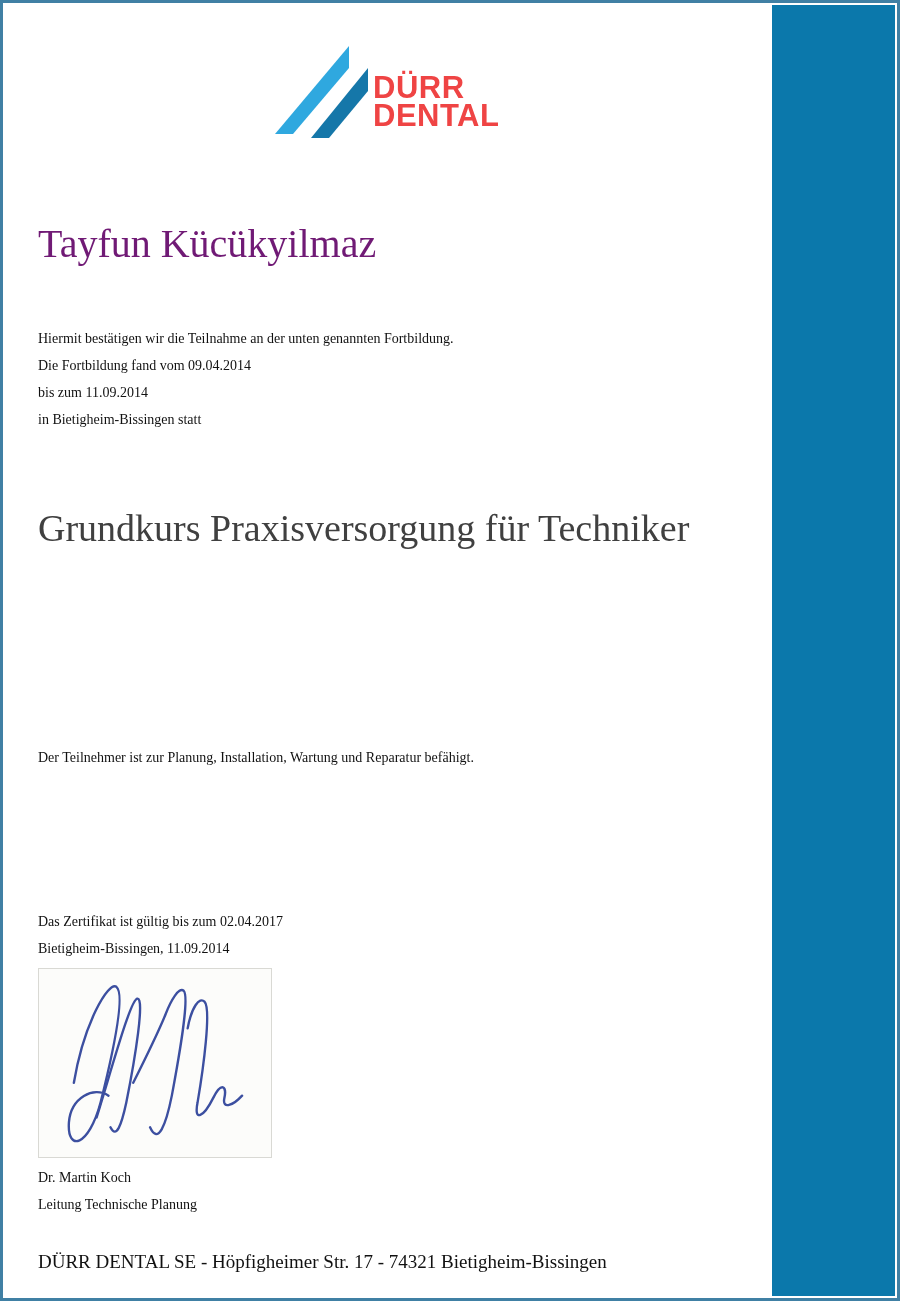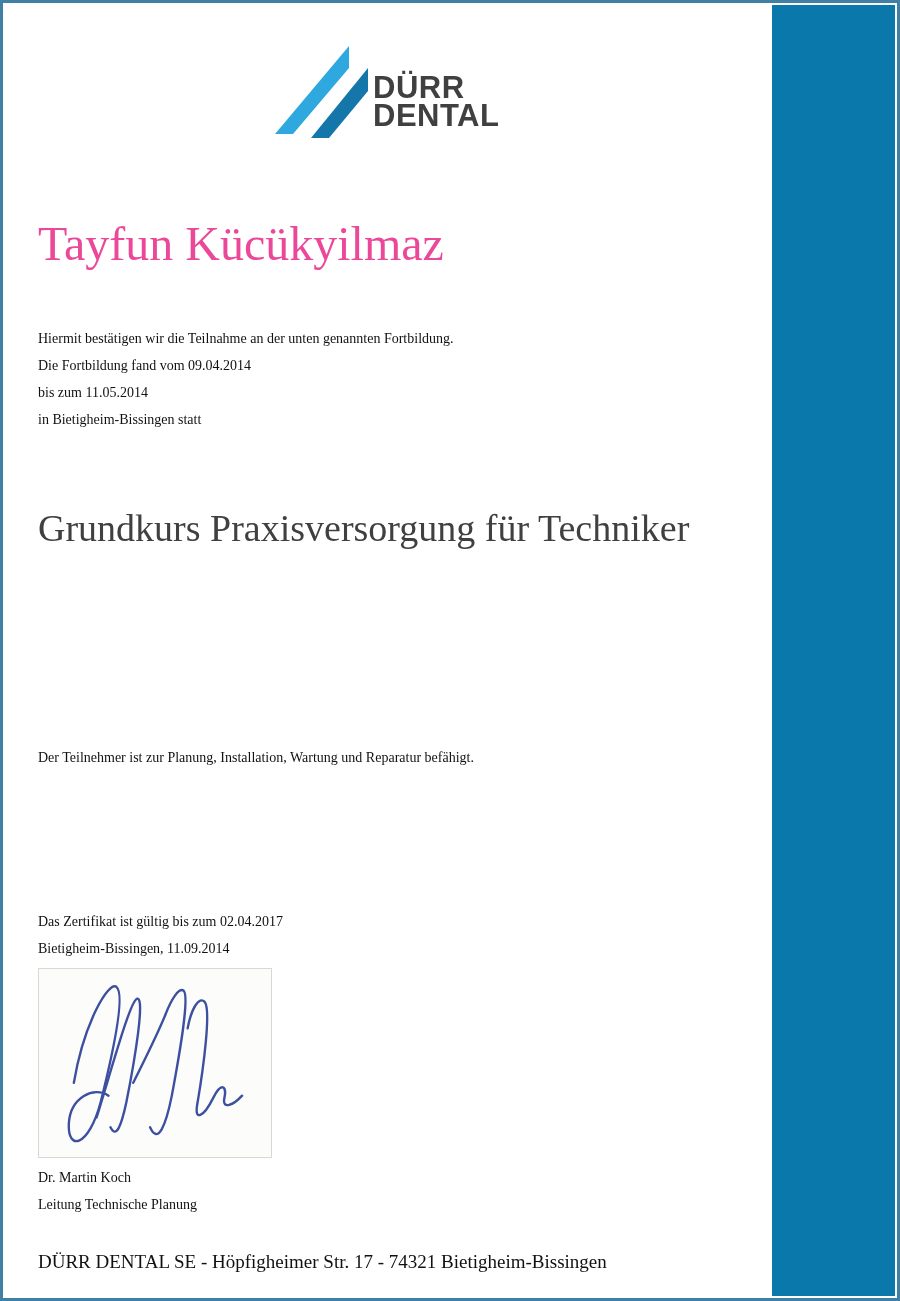--- a/index.html
+++ b/index.html
@@ -23,27 +23,27 @@
   }
   .logo { position: absolute; left: 272px; top: 43px; width: 230px; height: 96px; }
   .logo-stripes { position: absolute; left: 0; top: 0; width: 94px; height: 94px; }
   .logo-text {
     position: absolute; left: 98px; top: 28px;
     font-family: "Liberation Sans", sans-serif;
     font-weight: 600;
     font-size: 31px;
     line-height: 28px;
     letter-spacing: 0.5px;
-    color: #404040;
+    color: #ef4444;
     white-space: nowrap;
   }
   .recipient-name {
     position: absolute; left: 35px; top: 219px;
-    font-size: 48px; line-height: 44px;
-    color: #ec4899;
+    font-size: 40px; line-height: 44px;
+    color: #701a75;
     white-space: nowrap;
   }
   .text-block { position: absolute; left: 35px; font-size: 14px; line-height: 27px; }
   .intro-text { top: 322px; }
   .course-title {
     position: absolute; left: 35px; top: 504px;
     font-size: 38px; line-height: 42px;
     color: #404040;
     white-space: nowrap;
   }
@@ -76,21 +76,21 @@
       <div>DÜRR</div>
       <div>DENTAL</div>
     </div>
   </div>
 
   <div class="recipient-name">Tayfun Kücükyilmaz</div>
 
   <div class="text-block intro-text">
     <div>Hiermit bestätigen wir die Teilnahme an der unten genannten Fortbildung.</div>
     <div>Die Fortbildung fand vom 09.04.2014</div>
-    <div>bis zum 11.05.2014</div>
+    <div>bis zum 11.09.2014</div>
     <div>in Bietigheim-Bissingen statt</div>
   </div>
 
   <div class="course-title">Grundkurs Praxisversorgung für Techniker</div>
 
   <div class="text-block qualification-text">
     <div>Der Teilnehmer ist zur Planung, Installation, Wartung und Reparatur befähigt.</div>
   </div>
 
   <div class="text-block validity-text">

